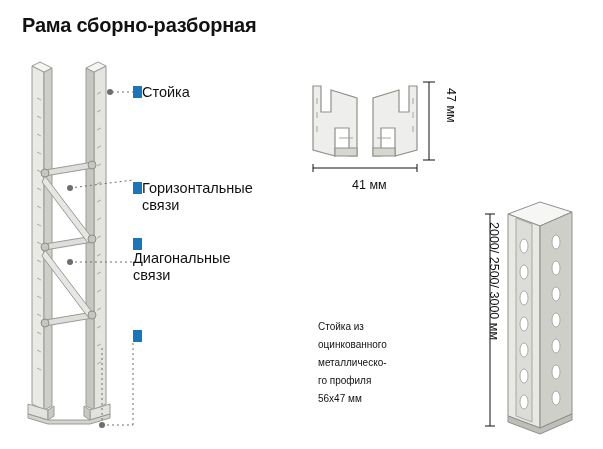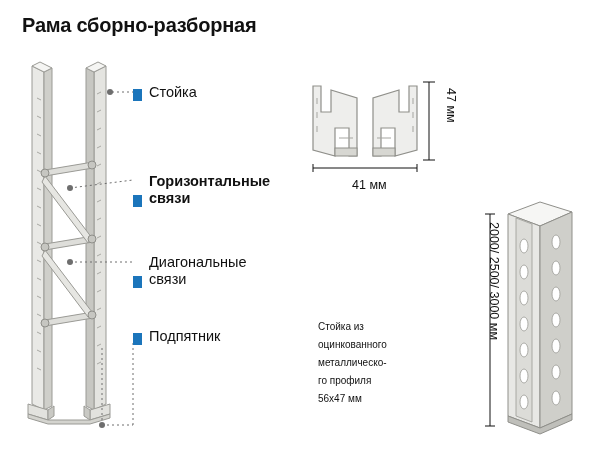--- a/index.html
+++ b/index.html
@@ -31,22 +31,21 @@
     left: 14px;
     top: 58px;
     width: 120px;
     height: 380px;
   }
 
   
   .callout {
     position: absolute;
     display: flex;
-    align-items: flex-end;
-    gap: 7px;
+    align-items: flex-start;
   }
   .callout .bullet {
     width: 9px;
     height: 12px;
     background: #1b75bb;
     flex: 0 0 auto;
     margin-top: 2px;
   }
   .callout .ctext {
     font-size: 14.5px;
@@ -202,35 +201,34 @@
     <circle cx="70" cy="262" r="3"></circle>
     <circle cx="102" cy="425" r="3"></circle>
   </g>
 </svg>
 
 <div class="callout" style="left:133px; top:84px;">
   <span class="bullet"></span>
   <span class="ctext">Стойка</span>
 </div>
 
-<div class="callout" style="left:133px; top:173px;font-weight:bold;">
+<div class="callout" style="left:133px; top:180px;">
   <span class="bullet"></span>
   <span class="ctext">Горизонтальные
 связи</span>
 </div>
 
-<div class="callout" style="left:133px; top:254px;">
+<div class="callout" style="left:133px; top:236px;flex-direction:column;">
   <span class="bullet"></span>
   <span class="ctext">Диагональные
 связи</span>
 </div>
 
 <div class="callout" style="left:133px; top:328px;">
   <span class="bullet"></span>
-  <span class="ctext">Подпятник</span>
 </div>
 
 <div class="section-art">
   <svg width="135" height="120" viewBox="0 0 135 120" xmlns="http://www.w3.org/2000/svg">
     <g fill="#eeeeec" stroke="#8f8f8a" stroke-width="1.2">
 
       <path d="M8,18 L8,82 L30,88 L30,60 L44,60 L44,88 L52,88 L52,30 L26,22 L26,44 L16,44 L16,18 Z"></path>
 
       <path d="M112,18 L112,82 L90,88 L90,60 L76,60 L76,88 L68,88 L68,30 L94,22 L94,44 L104,44 L104,18 Z"></path>
     </g>

